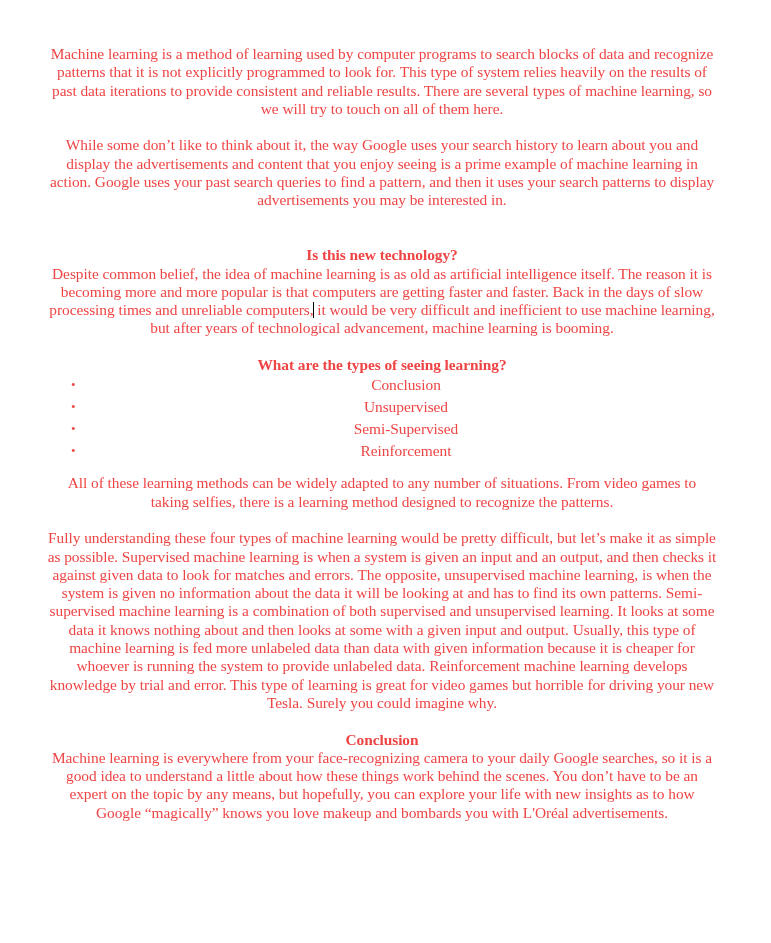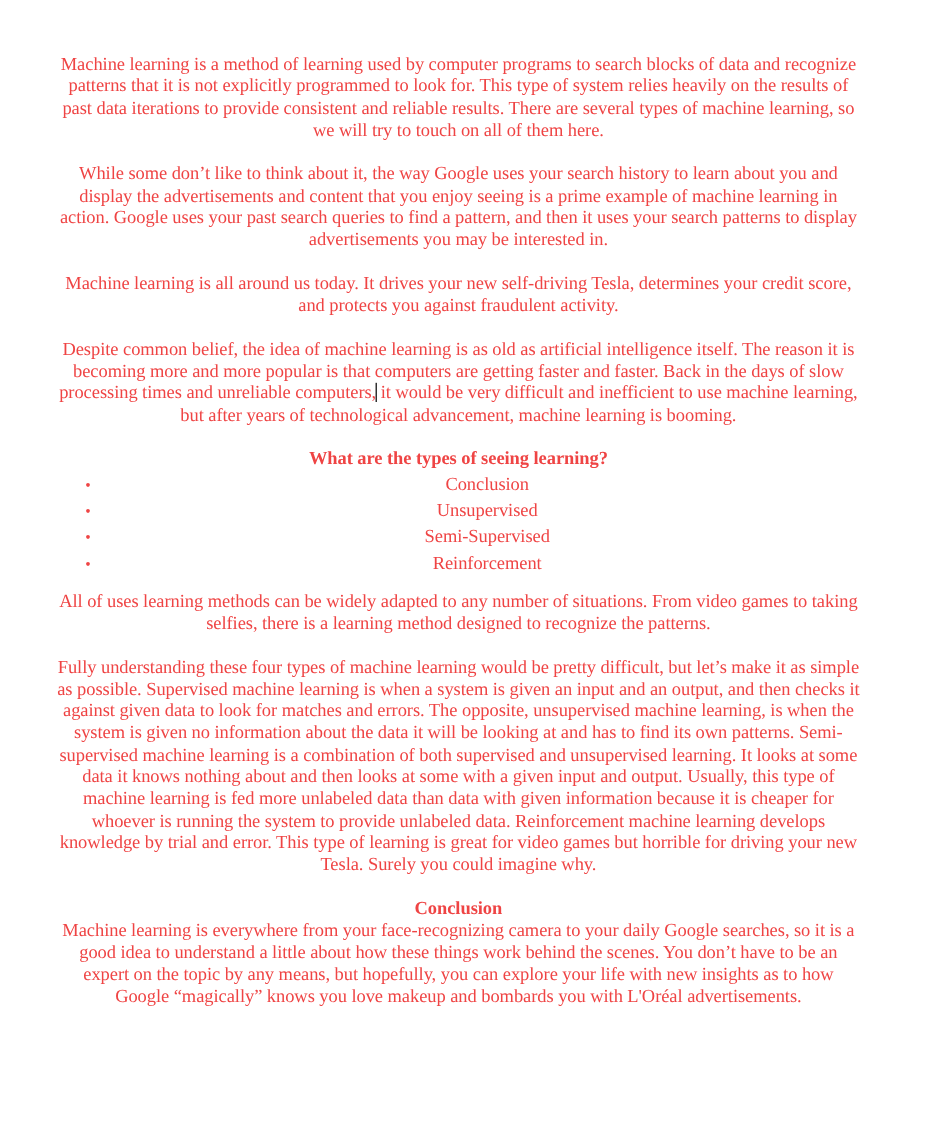--- a/index.html
+++ b/index.html
@@ -19,34 +19,34 @@
 </style>
 </head>
 <body>
 
 <div class="doc">
   <p>Machine learning is a method of learning used by computer programs to search blocks of data and recognize patterns that it is not explicitly programmed to look for. This type of system relies heavily on the results of past data iterations to provide consistent and reliable results. There are several types of machine learning, so we will try to touch on all of them here.</p>
   <div class="gap"></div>
 
   <p>While some don’t like to think about it, the way Google uses your search history to learn about you and display the advertisements and content that you enjoy seeing is a prime example of machine learning in action. Google uses your past search queries to find a pattern, and then it uses your search patterns to display advertisements you may be interested in.</p>
   <div class="gap"></div>
-  <p>Machine learning is all around us today. It drives your new self-driving Tesla, determines your credit score, and protects you against fraudulent activity.</p>
   <div class="gap"></div>
 
+  <p class="h">Is this new technology?</p>
   <p><span>Despite common belief, the idea of machine learning is as old as artificial intelligence itself. The reason it is becoming more and more popular is that computers are getting faster and faster. Back in the days of slow processing times and unreliable computers,</span><span class="caret"></span><span> it would be very difficult and inefficient to use machine learning, but after years of technological advancement, machine learning is booming.</span></p>
   <div class="gap"></div>
 
   <p class="h">What are the types of seeing learning?</p>
   <ul>
     <li><span class="b">•</span><span>Conclusion</span></li>
     <li><span class="b">•</span><span>Unsupervised</span></li>
     <li><span class="b">•</span><span>Semi-Supervised</span></li>
     <li><span class="b">•</span><span>Reinforcement</span></li>
   </ul>
   <div class="gap" style="height:12px"></div>
-  <p>All of uses learning methods can be widely adapted to any number of situations. From video games to taking selfies, there is a learning method designed to recognize the patterns.</p>
+  <p>All of these learning methods can be widely adapted to any number of situations. From video games to taking selfies, there is a learning method designed to recognize the patterns.</p>
   <div class="gap"></div>
   <p>Fully understanding these four types of machine learning would be pretty difficult, but let’s make it as simple as possible. Supervised machine learning is when a system is given an input and an output, and then checks it against given data to look for matches and errors. The opposite, unsupervised machine learning, is when the system is given no information about the data it will be looking at and has to find its own patterns. Semi-supervised machine learning is a combination of both supervised and unsupervised learning. It looks at some data it knows nothing about and then looks at some with a given input and output. Usually, this type of machine learning is fed more unlabeled data than data with given information because it is cheaper for whoever is running the system to provide unlabeled data. Reinforcement machine learning develops knowledge by trial and error. This type of learning is great for video games but horrible for driving your new Tesla. Surely you could imagine why.</p>
   <div class="gap"></div>
 
   <p class="h">Conclusion</p>
   <p>Machine learning is everywhere from your face-recognizing camera to your daily Google searches, so it is a good idea to understand a little about how these things work behind the scenes. You don’t have to be an expert on the topic by any means, but hopefully, you can explore your life with new insights as to how Google “magically” knows you love makeup and bombards you with L'Oréal advertisements.</p>
 </div>
 
 </body></html>

